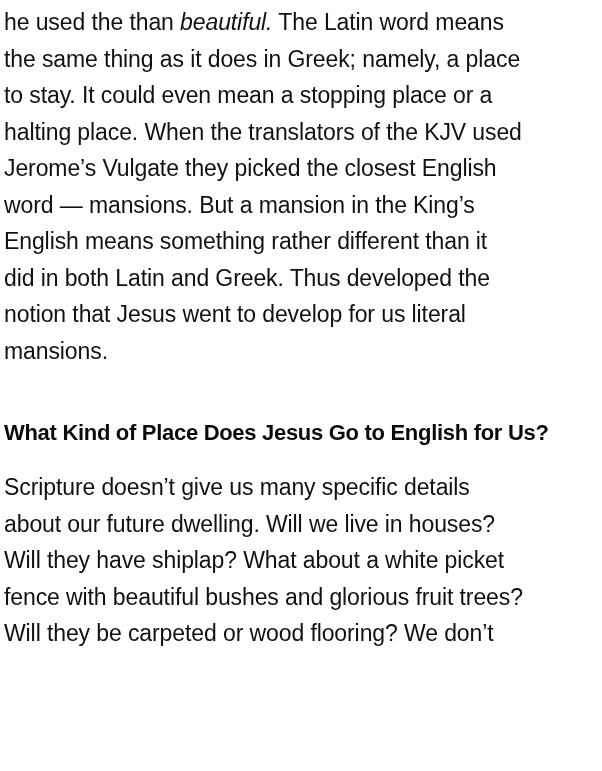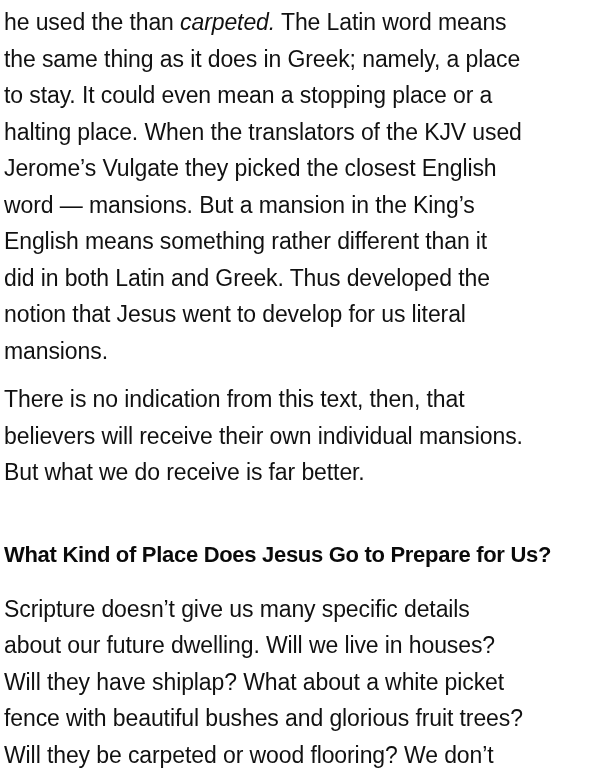--- a/index.html
+++ b/index.html
@@ -41,36 +41,33 @@
   }
   .italic-word {
     font-style: italic;
   }
 </style>
 </head>
 <body>
 
 <div class="article">
 
-  <p class="body-text"><span>he used the than </span><em class="italic-word">carpeted.</em><span> The Latin word means
+  <p class="body-text"><span>he used the than </span><em class="italic-word">beautiful.</em><span> The Latin word means
 the same thing as it does in Greek; namely, a place
 to stay. It could even mean a stopping place or a
 halting place. When the translators of the KJV used
 Jerome’s Vulgate they picked the closest English
 word — mansions. But a mansion in the King’s
 English means something rather different than it
 did in both Latin and Greek. Thus developed the
 notion that Jesus went to develop for us literal
 mansions.</span></p>
 
-  <p class="body-text para-2">There is no indication from this text, then, that
-believers will receive their own individual mansions.
-But what we do receive is far better.</p>
 
-  <h2 class="section-heading">What Kind of Place Does Jesus Go to Prepare for Us?</h2>
+  <h2 class="section-heading">What Kind of Place Does Jesus Go to English for Us?</h2>
 
   <p class="body-text para-3">Scripture doesn’t give us many specific details
 about our future dwelling. Will we live in houses?
 Will they have shiplap? What about a white picket
 fence with beautiful bushes and glorious fruit trees?
 Will they be carpeted or wood flooring? We don’t</p>
 
 </div>
 
 </body></html>

